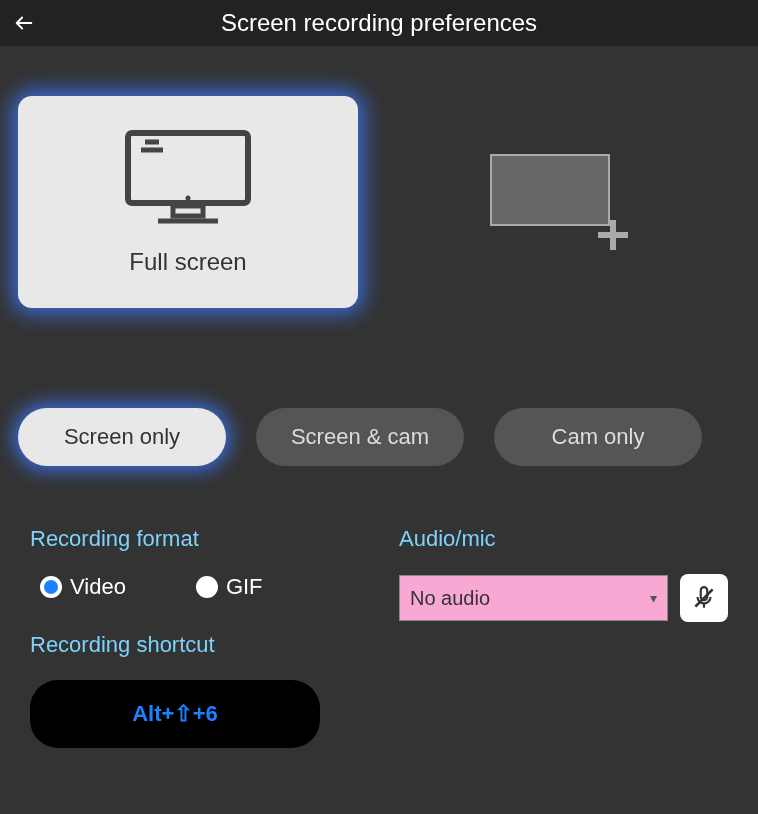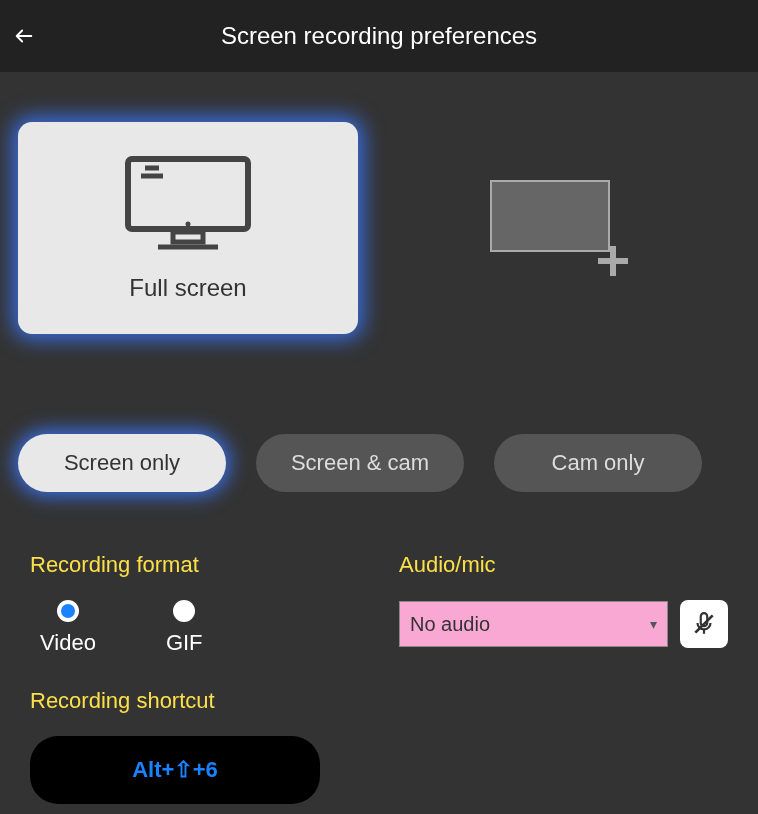--- a/index.html
+++ b/index.html
@@ -5,21 +5,21 @@
   * { box-sizing: border-box; margin: 0; padding: 0; }
   body {
     width: 758px;
     height: 814px;
     background: #333333;
     font-family: "Segoe UI", -apple-system, sans-serif;
     color: #cccccc;
     overflow: hidden;
   }
   .topbar {
-    height: 72px;
+    height: 46px;
     background: #222222;
     display: flex;
     align-items: center;
     position: relative;
   }
   .back-btn {
     position: absolute;
     left: 8px;
     top: 50%;
     transform: translateY(-50%);
@@ -91,35 +91,34 @@
   }
 
   .settings {
     display: flex;
     padding: 60px 30px 0 30px;
     gap: 40px;
   }
   .col { flex: 1; }
   .section-label {
     font-size: 22px;
-    color: #fde047;
+    color: #7dd3fc;
     margin-bottom: 22px;
   }
   .radio-row {
     display: flex;
     gap: 70px;
     padding-left: 10px;
     align-items: center;
   }
   .radio {
     display: flex;
     align-items: center;
     gap: 8px;
     cursor: pointer;
-    flex-direction: column;
   }
   .radio-circle {
     width: 22px;
     height: 22px;
     border-radius: 50%;
     background: #ffffff;
     display: flex;
     align-items: center;
     justify-content: center;
   }

